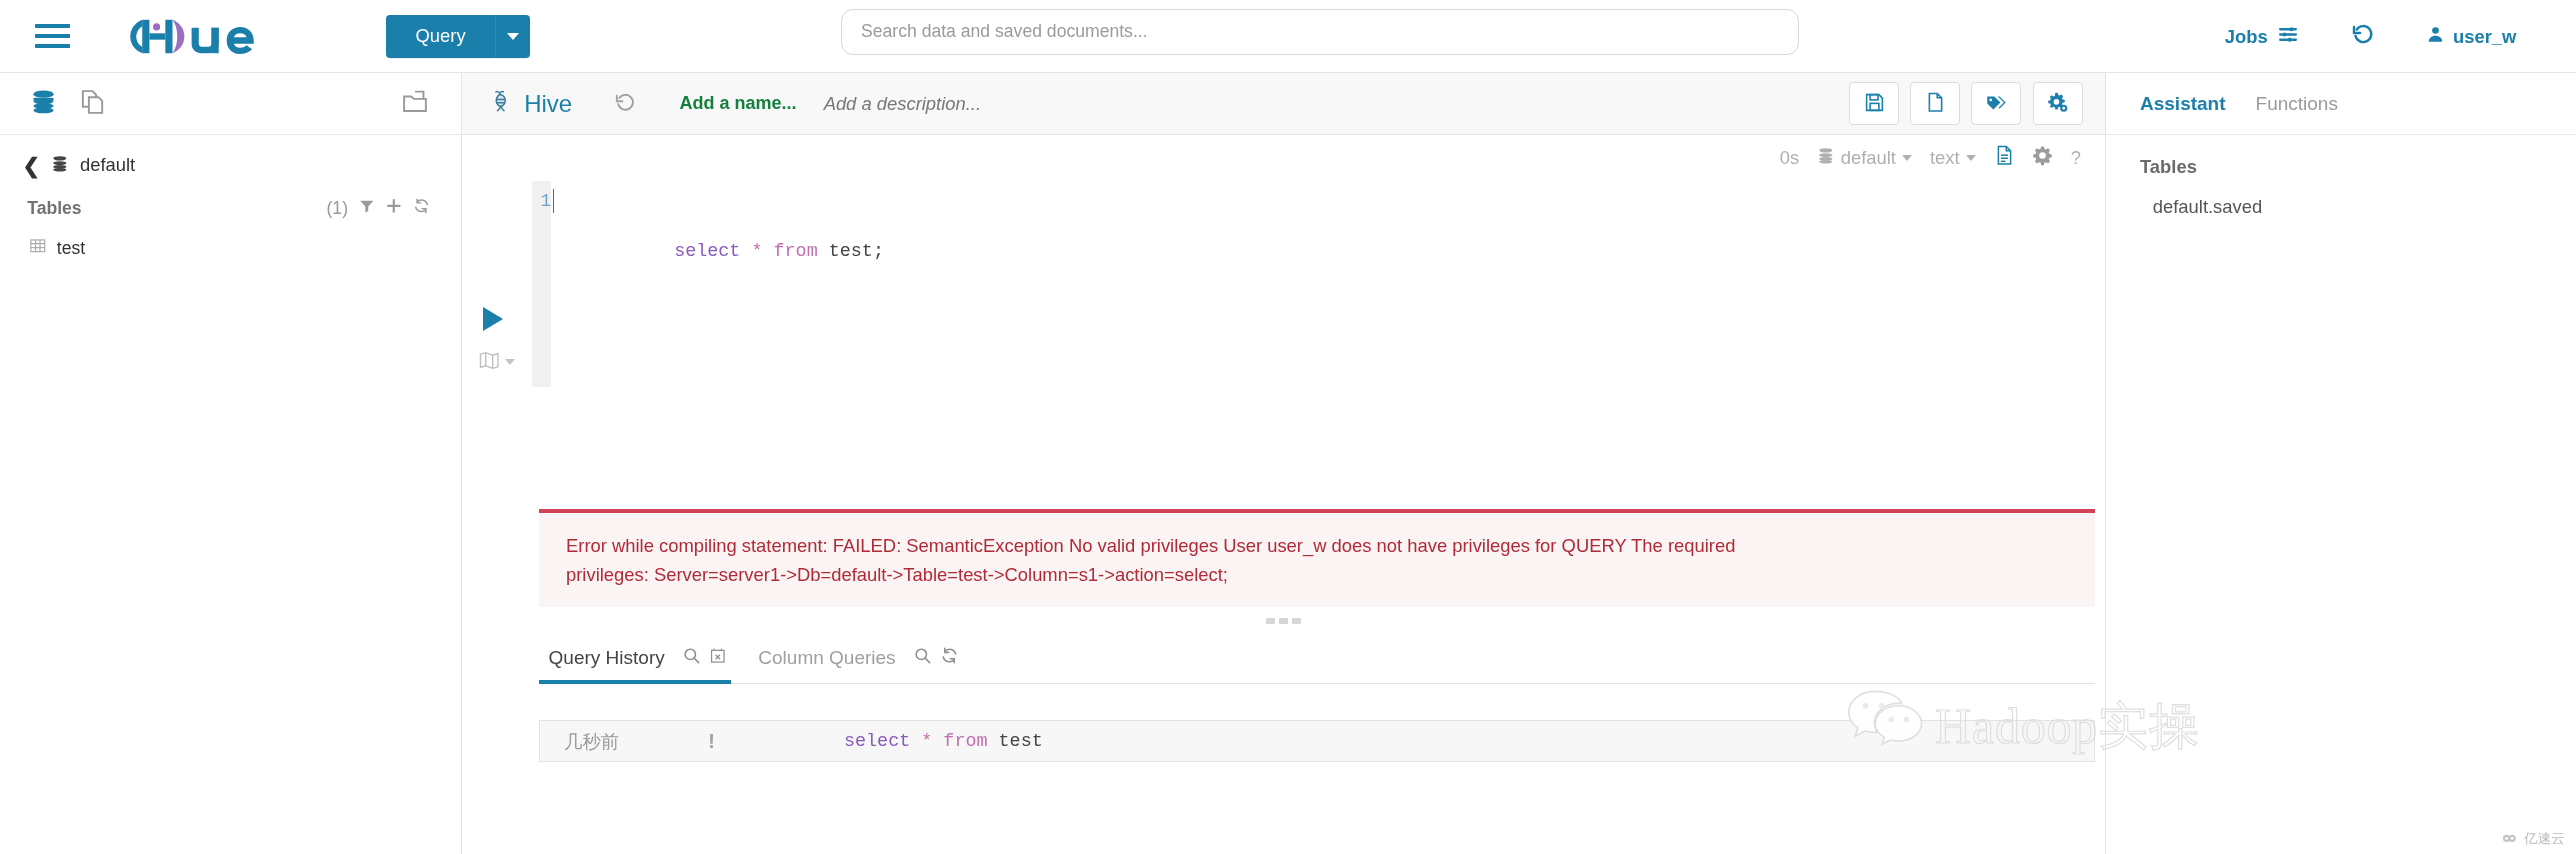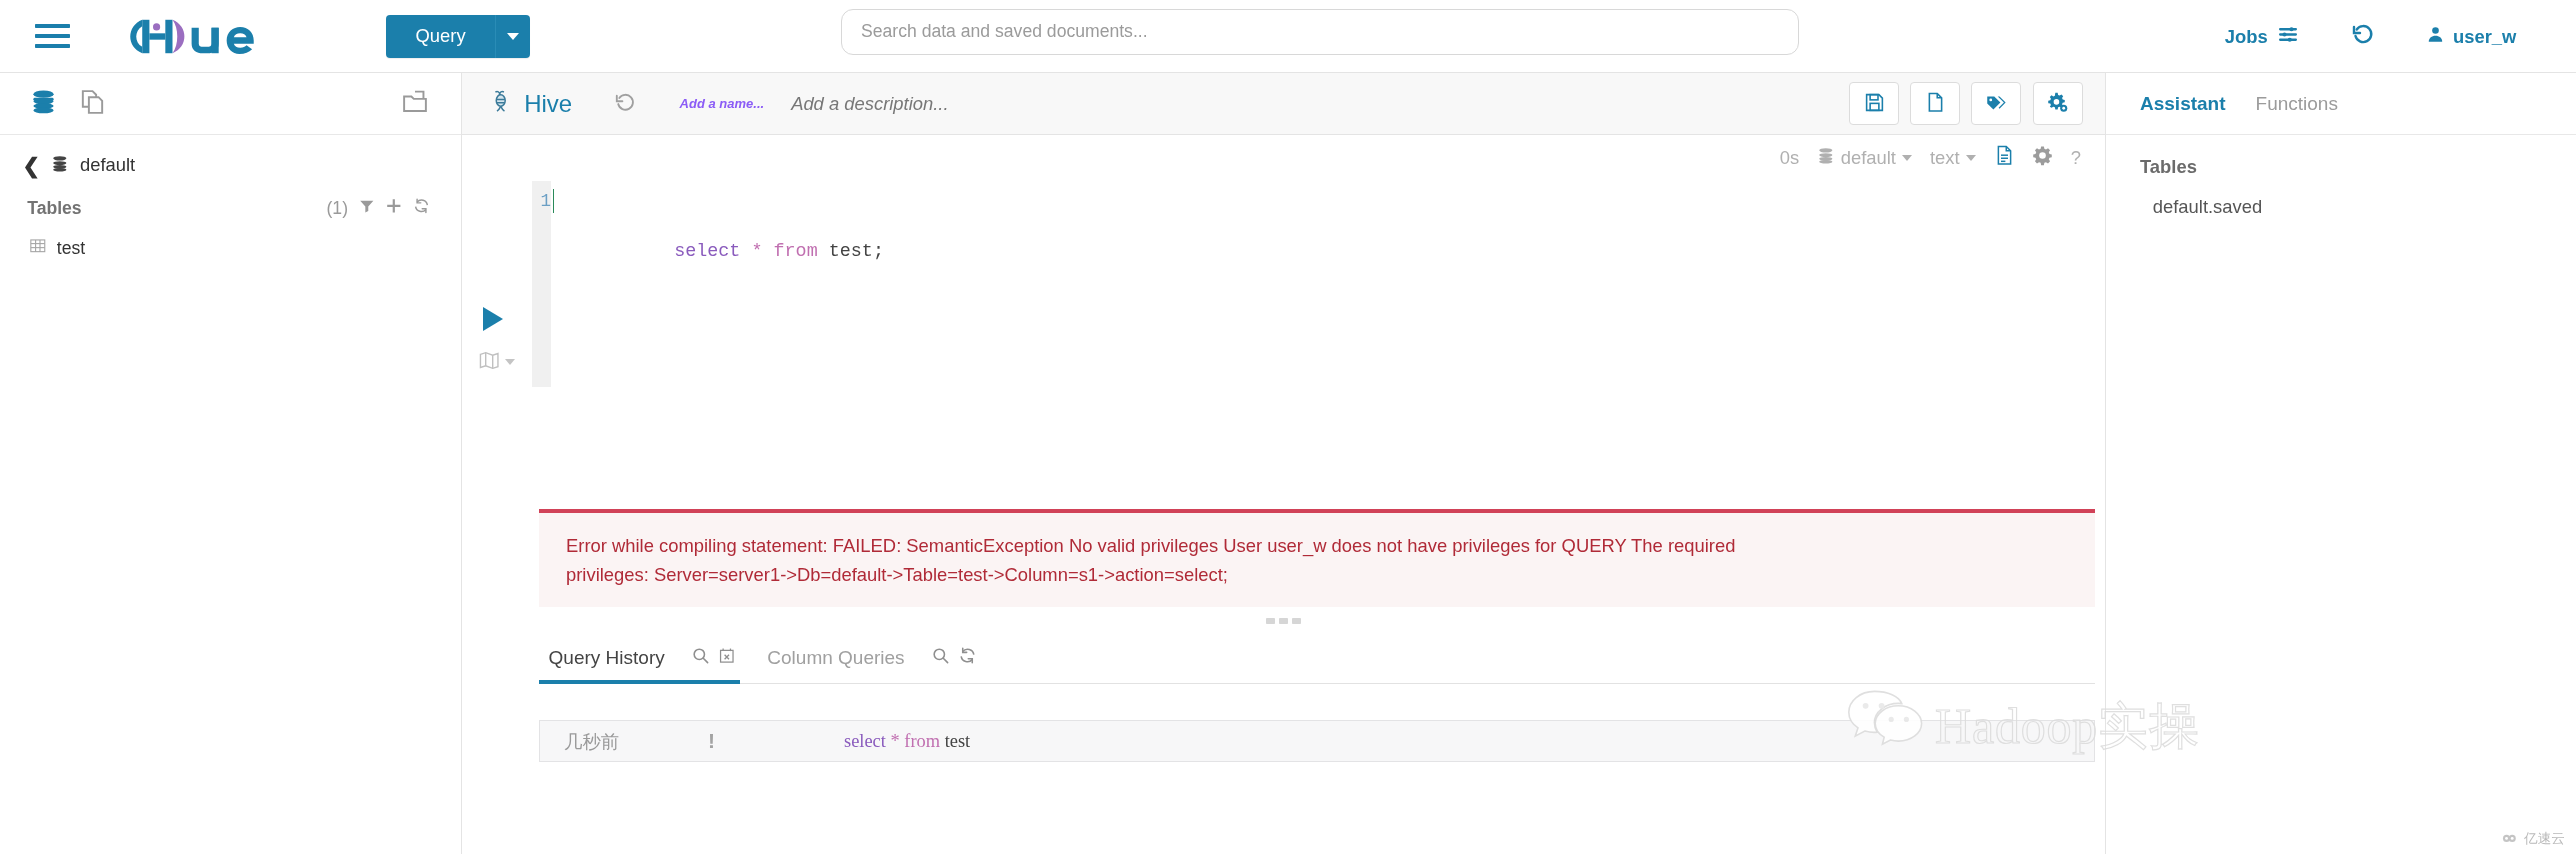--- a/index.html
+++ b/index.html
@@ -93,21 +93,21 @@
   .main {
     position:absolute; left:462px; top:73px; width:1643px; height:781px; background:#fff;
   }
   .editor-header {
     height:62px; background:#f8f8f8; border-bottom:0.8px solid #e4e4e4;
     display:flex; align-items:center; padding:0 22.4px 0 27px;
   }
   .hive-title { display:flex; align-items:center; gap:9.6px; font-size:24px; color:#1b7fab; }
   .hdr-undo { margin-left:42px; color:#9e9e9e; cursor:pointer; }
   .hdr-name {
-    margin-left:43px; font-size:13px; font-style:italic; font-weight:bold; color:#8b5cf6; cursor:text;
+    margin-left:43px; font-size:18px; font-weight:bold; color:#15803d; cursor:text;
   }
   .hdr-desc {
     margin-left:27px; font-size:18.4px; font-style:italic; color:#777; cursor:text;
   }
   .hdr-btns { margin-left:auto; display:flex; gap:11.2px; }
   .hdr-btn {
     width:50px; height:43px; border:0.8px solid #dcdcdc; border-radius:4px; background:#fff;
     display:flex; align-items:center; justify-content:center; cursor:pointer;
   }
 
@@ -161,37 +161,37 @@
   }
   .drag-handle i { display:block; width:8.8px; height:5.6px; background:#d6d6d6; border-radius:0.8px; }
 
   
   .res-tabs {
     position:absolute; left:77px; right:9.6px; top:573px;
     display:flex; align-items:flex-end; gap:0; border-bottom:0.8px solid #e2e2e2;
     padding-bottom:0;
   }
   .tab {
-    display:flex; align-items:center; gap:26px; font-size:19px; padding:0 22.4px 12.8px 9.6px;
+    display:flex; align-items:center; gap:17px; font-size:19px; padding:0 22.4px 12.8px 9.6px;
     color:#a0a0a0; cursor:pointer; position:relative;
   }
   .tab.active { color:#444; }
   .tab.active::after {
     content:""; position:absolute; left:0; right:17.6px; bottom:-1.6px; height:4px; background:#1b7fab;
   }
   .tab-ic { display:flex; align-items:center; gap:8px; color:#9a9a9a; }
 
   .hist-row {
     position:absolute; left:77px; right:9.6px; top:647px; height:42px;
     background:#f7f7f8; border:0.8px solid #e3e3e5; display:flex; align-items:center;
     font-size:18.4px; cursor:pointer;
   }
   .hist-time { width:168px; padding-left:24px; color:#9a9a9a; }
   .hist-bang { width:136px; text-align:left; color:#a3a3a3; font-weight:bold; font-size:21px; }
-  .hist-q { font-family:Liberation Serif, serif; color:#8a5bbd; }
+  .hist-q { font-family:Liberation Mono, monospace; color:#8a5bbd; }
   .hist-q .t { color:#444; }
   .hist-q .s { color:#c06fb0; }
 
   
   .assistant {
     position:absolute; left:2105px; top:73px; width:471px; height:781px;
     background:#fff; border-left:0.8px solid #e4e4e4;
   }
   .as-tabs {
     height:62px; display:flex; align-items:center; gap:30px; padding:0 34px;

